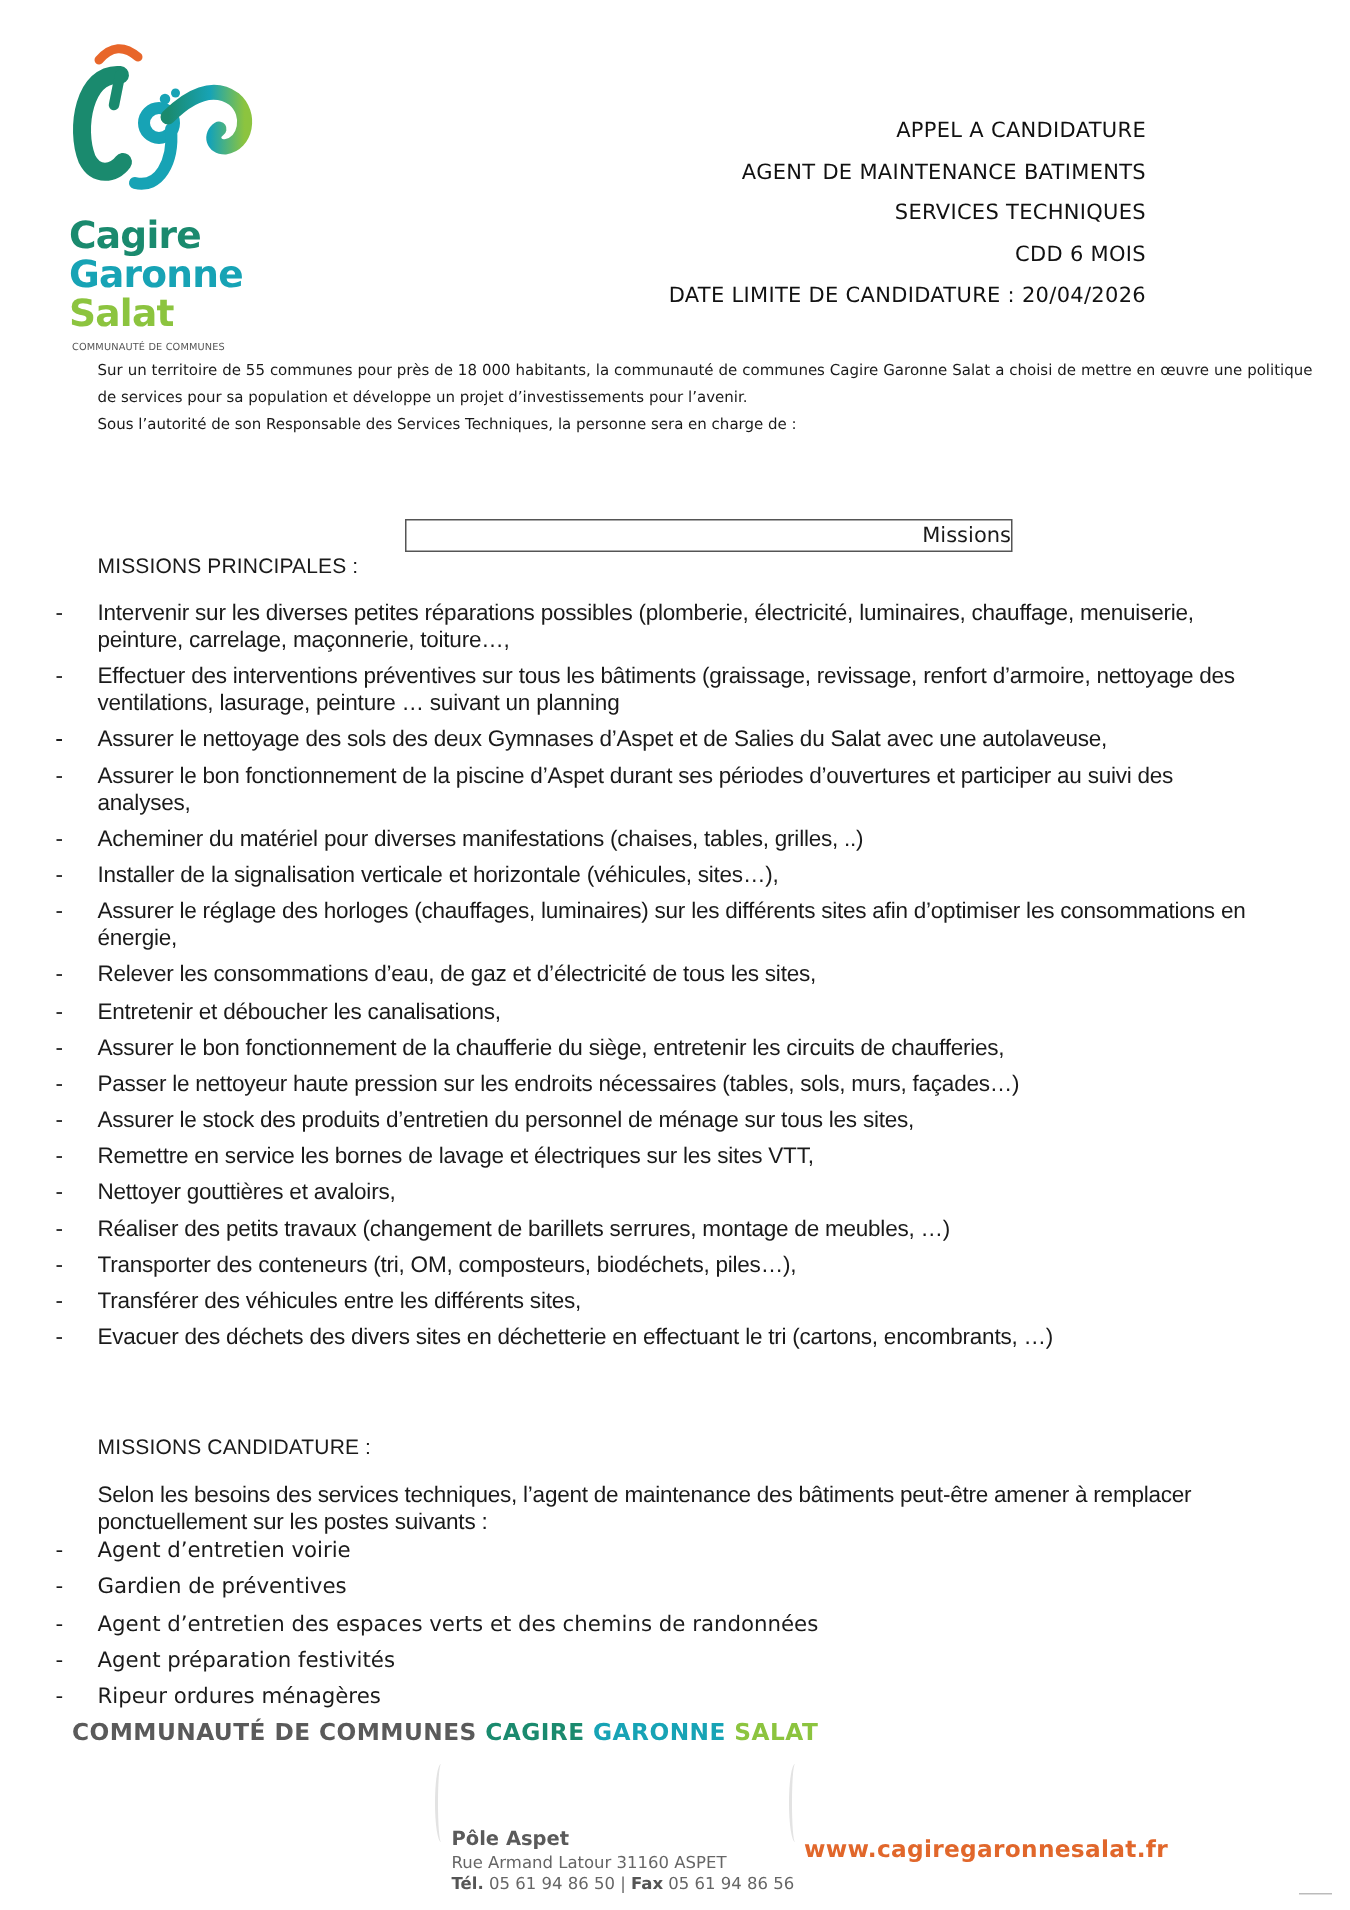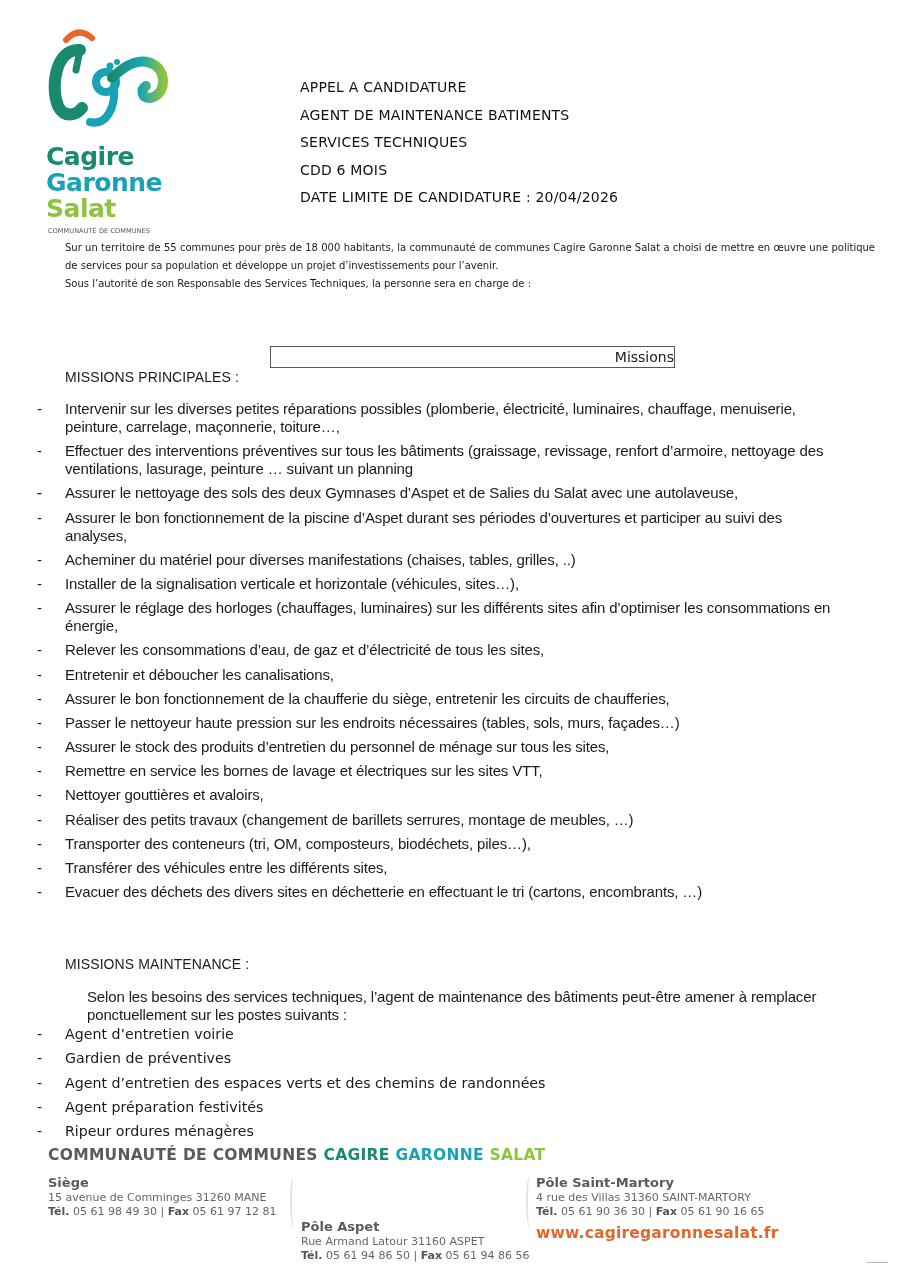--- a/index.html
+++ b/index.html
@@ -11,41 +11,41 @@
     .logo svg { position: absolute; left: 6px; top: 0; }
     .logo .w1, .logo .w2, .logo .w3 {
       position: absolute; left: 6px; font-family: "DejaVu Sans", sans-serif;
       font-weight: bold; font-size: 25px; line-height: 26px; letter-spacing: -0.5px;
     }
     .logo .w1 { top: 118px; color: #1a8a6e; }
     .logo .w2 { top: 144px; color: #17a3b5; }
     .logo .w3 { top: 170px; color: #8cc43f; }
     .logo .sub { position: absolute; left: 8px; top: 201px; font-size: 6.5px; color: #555; letter-spacing: 0.1px; }
 
-    .header { position: absolute; left: 300px; width: 464px; top: 74px; text-align: left; }
+    .header { position: absolute; left: 300px; width: 464px; top: 74px; text-align: right; }
     .header .line { font-size: 14px; line-height: 27.5px; color: #111; letter-spacing: 0.2px; }
 
     .intro { position: absolute; left: 65px; top: 239px; width: 810px; font-size: 10px; line-height: 18px; color: #1a1a1a; }
     .intro p { margin: 0; text-align: justify; }
 
     .missions-box {
       position: absolute; left: 270px; top: 346px; width: 403px; height: 20px;
       border: 1px solid #555; text-align: right; font-size: 14px; line-height: 20px;
     }
     .section-title { position: absolute; left: 65px; font-size: 14px; font-family: "Liberation Sans Narrow", "Liberation Sans", sans-serif; letter-spacing: 0.1px; }
 
     .mlist { position: absolute; left: 0; top: 400px; width: 900px; }
     .mitem {
       position: relative; padding-left: 65px; width: 780px;
       font-family: "Liberation Sans", sans-serif; font-size: 15px; line-height: 18px;
       margin-bottom: 6.2px; letter-spacing: -0.15px;
     }
     .mitem .dash { position: absolute; left: 37px; top: 0; }
 
-    .secondary-text { position: absolute; left: 65px; top: 988px; width: 780px; font-family: "Liberation Sans", sans-serif; font-size: 15px; line-height: 18px; letter-spacing: -0.15px; margin-left: 22px; }
+    .secondary-text { position: absolute; left: 65px; top: 988px; width: 780px; font-family: "Liberation Sans", sans-serif; font-size: 15px; line-height: 18px; letter-spacing: -0.15px; }
     .slist { position: absolute; left: 0; top: 1025px; width: 900px; }
     .sitem { position: relative; padding-left: 65px; font-size: 14.2px; line-height: 18px; margin-bottom: 6.3px; }
     .sitem .dash { position: absolute; left: 37px; top: 0; }
 
     .footer { position: absolute; left: 48px; top: 1146px; width: 820px; }
     .footer .org { font-size: 15.5px; font-weight: bold; color: #5a5a5a; letter-spacing: 0.3px; }
     .footer .org .c1 { color: #1a8a6e; }
     .footer .org .c2 { color: #17a3b5; }
     .footer .org .c3 { color: #8cc43f; }
     .fcol { position: absolute; top: 28px; font-size: 11px; line-height: 14px; color: #666; }
@@ -114,55 +114,45 @@
   <div class="mitem"><span class="dash">-</span><span>Passer le nettoyeur haute pression sur les endroits nécessaires (tables, sols, murs, façades…)</span></div>
   <div class="mitem"><span class="dash">-</span><span>Assurer le stock des produits d’entretien du personnel de ménage sur tous les sites,</span></div>
   <div class="mitem"><span class="dash">-</span><span>Remettre en service les bornes de lavage et électriques sur les sites VTT,</span></div>
   <div class="mitem"><span class="dash">-</span><span>Nettoyer gouttières et avaloirs,</span></div>
   <div class="mitem"><span class="dash">-</span><span>Réaliser des petits travaux (changement de barillets serrures, montage de meubles, …)</span></div>
   <div class="mitem"><span class="dash">-</span><span>Transporter des conteneurs (tri, OM, composteurs, biodéchets, piles…),</span></div>
   <div class="mitem"><span class="dash">-</span><span>Transférer des véhicules entre les différents sites,</span></div>
   <div class="mitem"><span class="dash">-</span><span>Evacuer des déchets des divers sites en déchetterie en effectuant le tri (cartons, encombrants, …)</span></div>
 </div>
 
-<div class="section-title" style="top:956px;">MISSIONS MAINTENANCE :</div>
+<div class="section-title" style="top:956px;">MISSIONS CANDIDATURE :</div>
 <div class="secondary-text">Selon les besoins des services techniques, l’agent de maintenance des bâtiments peut-être amener à remplacer ponctuellement sur les postes suivants :</div>
 
 <div class="slist">
   <div class="sitem"><span class="dash">-</span><span>Agent d’entretien voirie</span></div>
   <div class="sitem"><span class="dash">-</span><span>Gardien de préventives</span></div>
   <div class="sitem"><span class="dash">-</span><span>Agent d’entretien des espaces verts et des chemins de randonnées</span></div>
   <div class="sitem"><span class="dash">-</span><span>Agent préparation festivités</span></div>
   <div class="sitem"><span class="dash">-</span><span>Ripeur ordures ménagères</span></div>
 </div>
 
 <div class="footer">
   <div class="org">
     <span>COMMUNAUTÉ DE COMMUNES</span>
     <span class="c1">CAGIRE</span>
     <span class="c2">GARONNE</span>
     <span class="c3">SALAT</span>
   </div>
 
-  <div class="fcol" style="left:0;">
-    <div class="fname">Siège</div>
-    <div>15 avenue de Comminges 31260 MANE</div>
-    <div><b>Tél.</b> <span>05 61 98 49 30</span> | <b>Fax</b> <span>05 61 97 12 81</span></div>
-  </div>
   <div class="fsep" style="left:242px;"></div>
 
   <div class="fcol" style="left:253px;margin-top:44px;">
     <div class="fname">Pôle Aspet</div>
     <div>Rue Armand Latour 31160 ASPET</div>
     <div><b>Tél.</b> <span>05 61 94 86 50</span> | <b>Fax</b> <span>05 61 94 86 56</span></div>
   </div>
   <div class="fsep" style="left:478px;"></div>
 
-  <div class="fcol" style="left:488px;">
-    <div class="fname">Pôle Saint-Martory</div>
-    <div>4 rue des Villas 31360 SAINT-MARTORY</div>
-    <div><b>Tél.</b> <span>05 61 90 36 30</span> | <b>Fax</b> <span>05 61 90 16 65</span></div>
-  </div>
 
   <div class="web">www.cagiregaronnesalat.fr</div>
 </div>
 
 <div class="pagemark"></div>
 
 </body></html>

